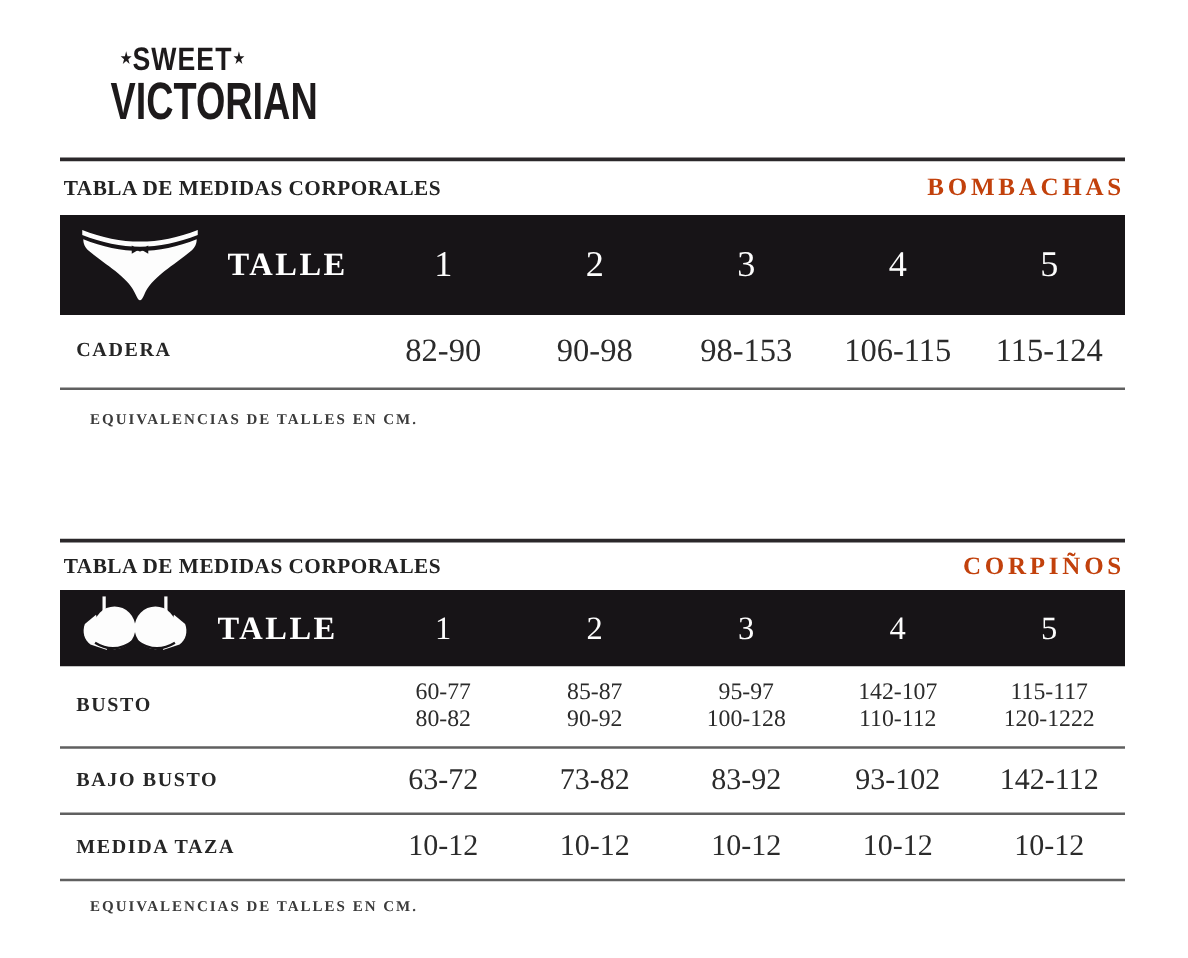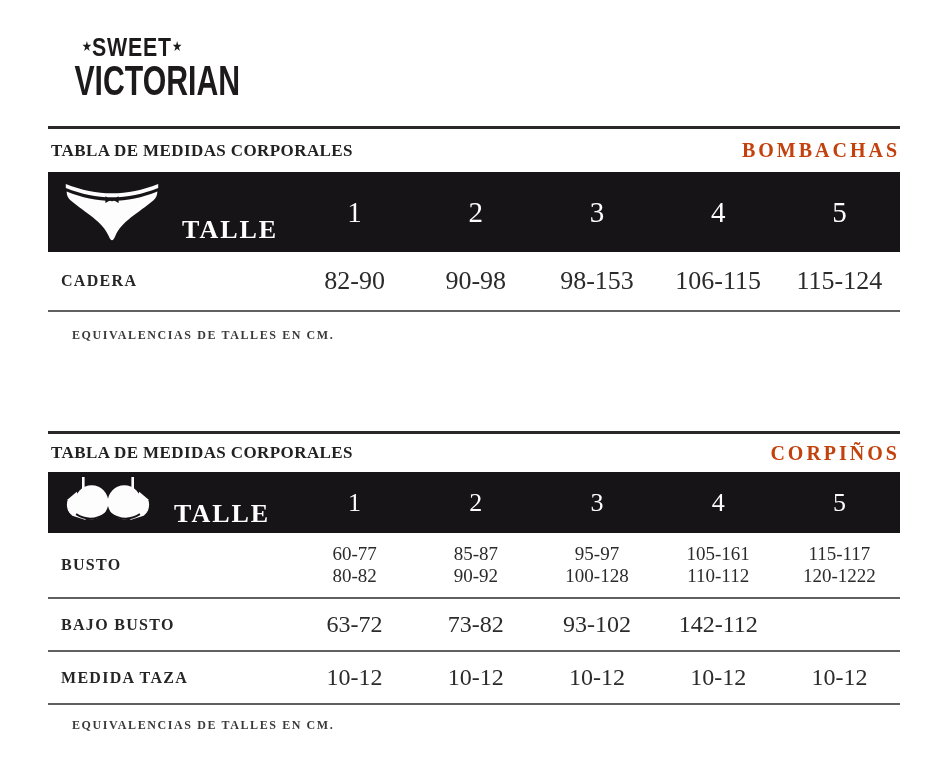--- a/index.html
+++ b/index.html
@@ -4,21 +4,21 @@
 <style>
   html, body { margin:0; padding:0; }
   body {
     width:950px; height:766px; position:relative; overflow:hidden;
     background:#ffffff;
     font-family:"Liberation Sans","DejaVu Sans",sans-serif;
     color:#2b2b2b;
   }
 
   
-  .logo { position:absolute; top:34px; left:52px; width:160px; text-align:center; color:#1d1a1b; }
+  .logo { position:absolute; top:34px; left:66px; width:160px; text-align:center; color:#1d1a1b; }
   .logo-top {
     font-size:26px; font-weight:bold; line-height:1; letter-spacing:1px;
     transform:scaleX(0.82); transform-origin:center; white-space:nowrap;
   }
   .logo-top .star { font-size:14px; vertical-align:5px; letter-spacing:0; }
   .logo-bottom {
     font-size:42px; font-weight:bold; line-height:0.95; letter-spacing:0;
     transform:scaleX(0.72); transform-origin:center; white-space:nowrap; margin-top:1px;
   }
 
@@ -32,21 +32,21 @@
   .s2 .titlebar { height:38px; }
   .sec-title { font-size:17px; font-weight:bold; letter-spacing:0.4px; color:#222; padding-left:3px; }
   .sec-category { font-size:20px; font-weight:bold; letter-spacing:3px; color:#c2410c; }
 
   .headerbar {
     background:#171417; color:#fff;
     display:grid; grid-template-columns:246px repeat(5,1fr); align-items:center;
   }
   .s1 .headerbar { height:80px; }
   .s2 .headerbar { height:61px; }
-  .head-label-cell { display:flex; align-items:flex-end; padding-left:12px; gap:18px; }
+  .head-label-cell { display:flex; align-items:center; padding-left:12px; gap:18px; }
   .talle { font-size:26px; font-weight:bold; letter-spacing:2px; color:#fff; }
   .hcell { text-align:center; font-size:29px; font-weight:400; color:#fdfdfd; }
   .s2 .hcell { font-size:26px; }
 
   .icon-panty svg { width:104px; height:66px; display:block; }
   .icon-bra svg { width:96px; height:52px; display:block; }
 
   .trow {
     display:grid; grid-template-columns:246px repeat(5,1fr); align-items:center;
     border-bottom:2px solid #606060;
@@ -153,33 +153,34 @@
     </div>
     <div class="vcell two">
       <div>85-87</div>
       <div>90-92</div>
     </div>
     <div class="vcell two">
       <div>95-97</div>
       <div>100-128</div>
     </div>
     <div class="vcell two">
-      <div>105-161</div>
+      <div>142-107</div>
       <div>110-112</div>
     </div>
     <div class="vcell two">
       <div>115-117</div>
       <div>120-1222</div>
     </div>
   </div>
 
   <div class="trow row-std2">
     <div class="rlabel">BAJO BUSTO</div>
     <div class="vcell">63-72</div>
     <div class="vcell">73-82</div>
+    <div class="vcell">83-92</div>
     <div class="vcell">93-102</div>
     <div class="vcell">142-112</div>
   </div>
 
   <div class="trow row-std2">
     <div class="rlabel">MEDIDA TAZA</div>
     <div class="vcell">10-12</div>
     <div class="vcell">10-12</div>
     <div class="vcell">10-12</div>
     <div class="vcell">10-12</div>

